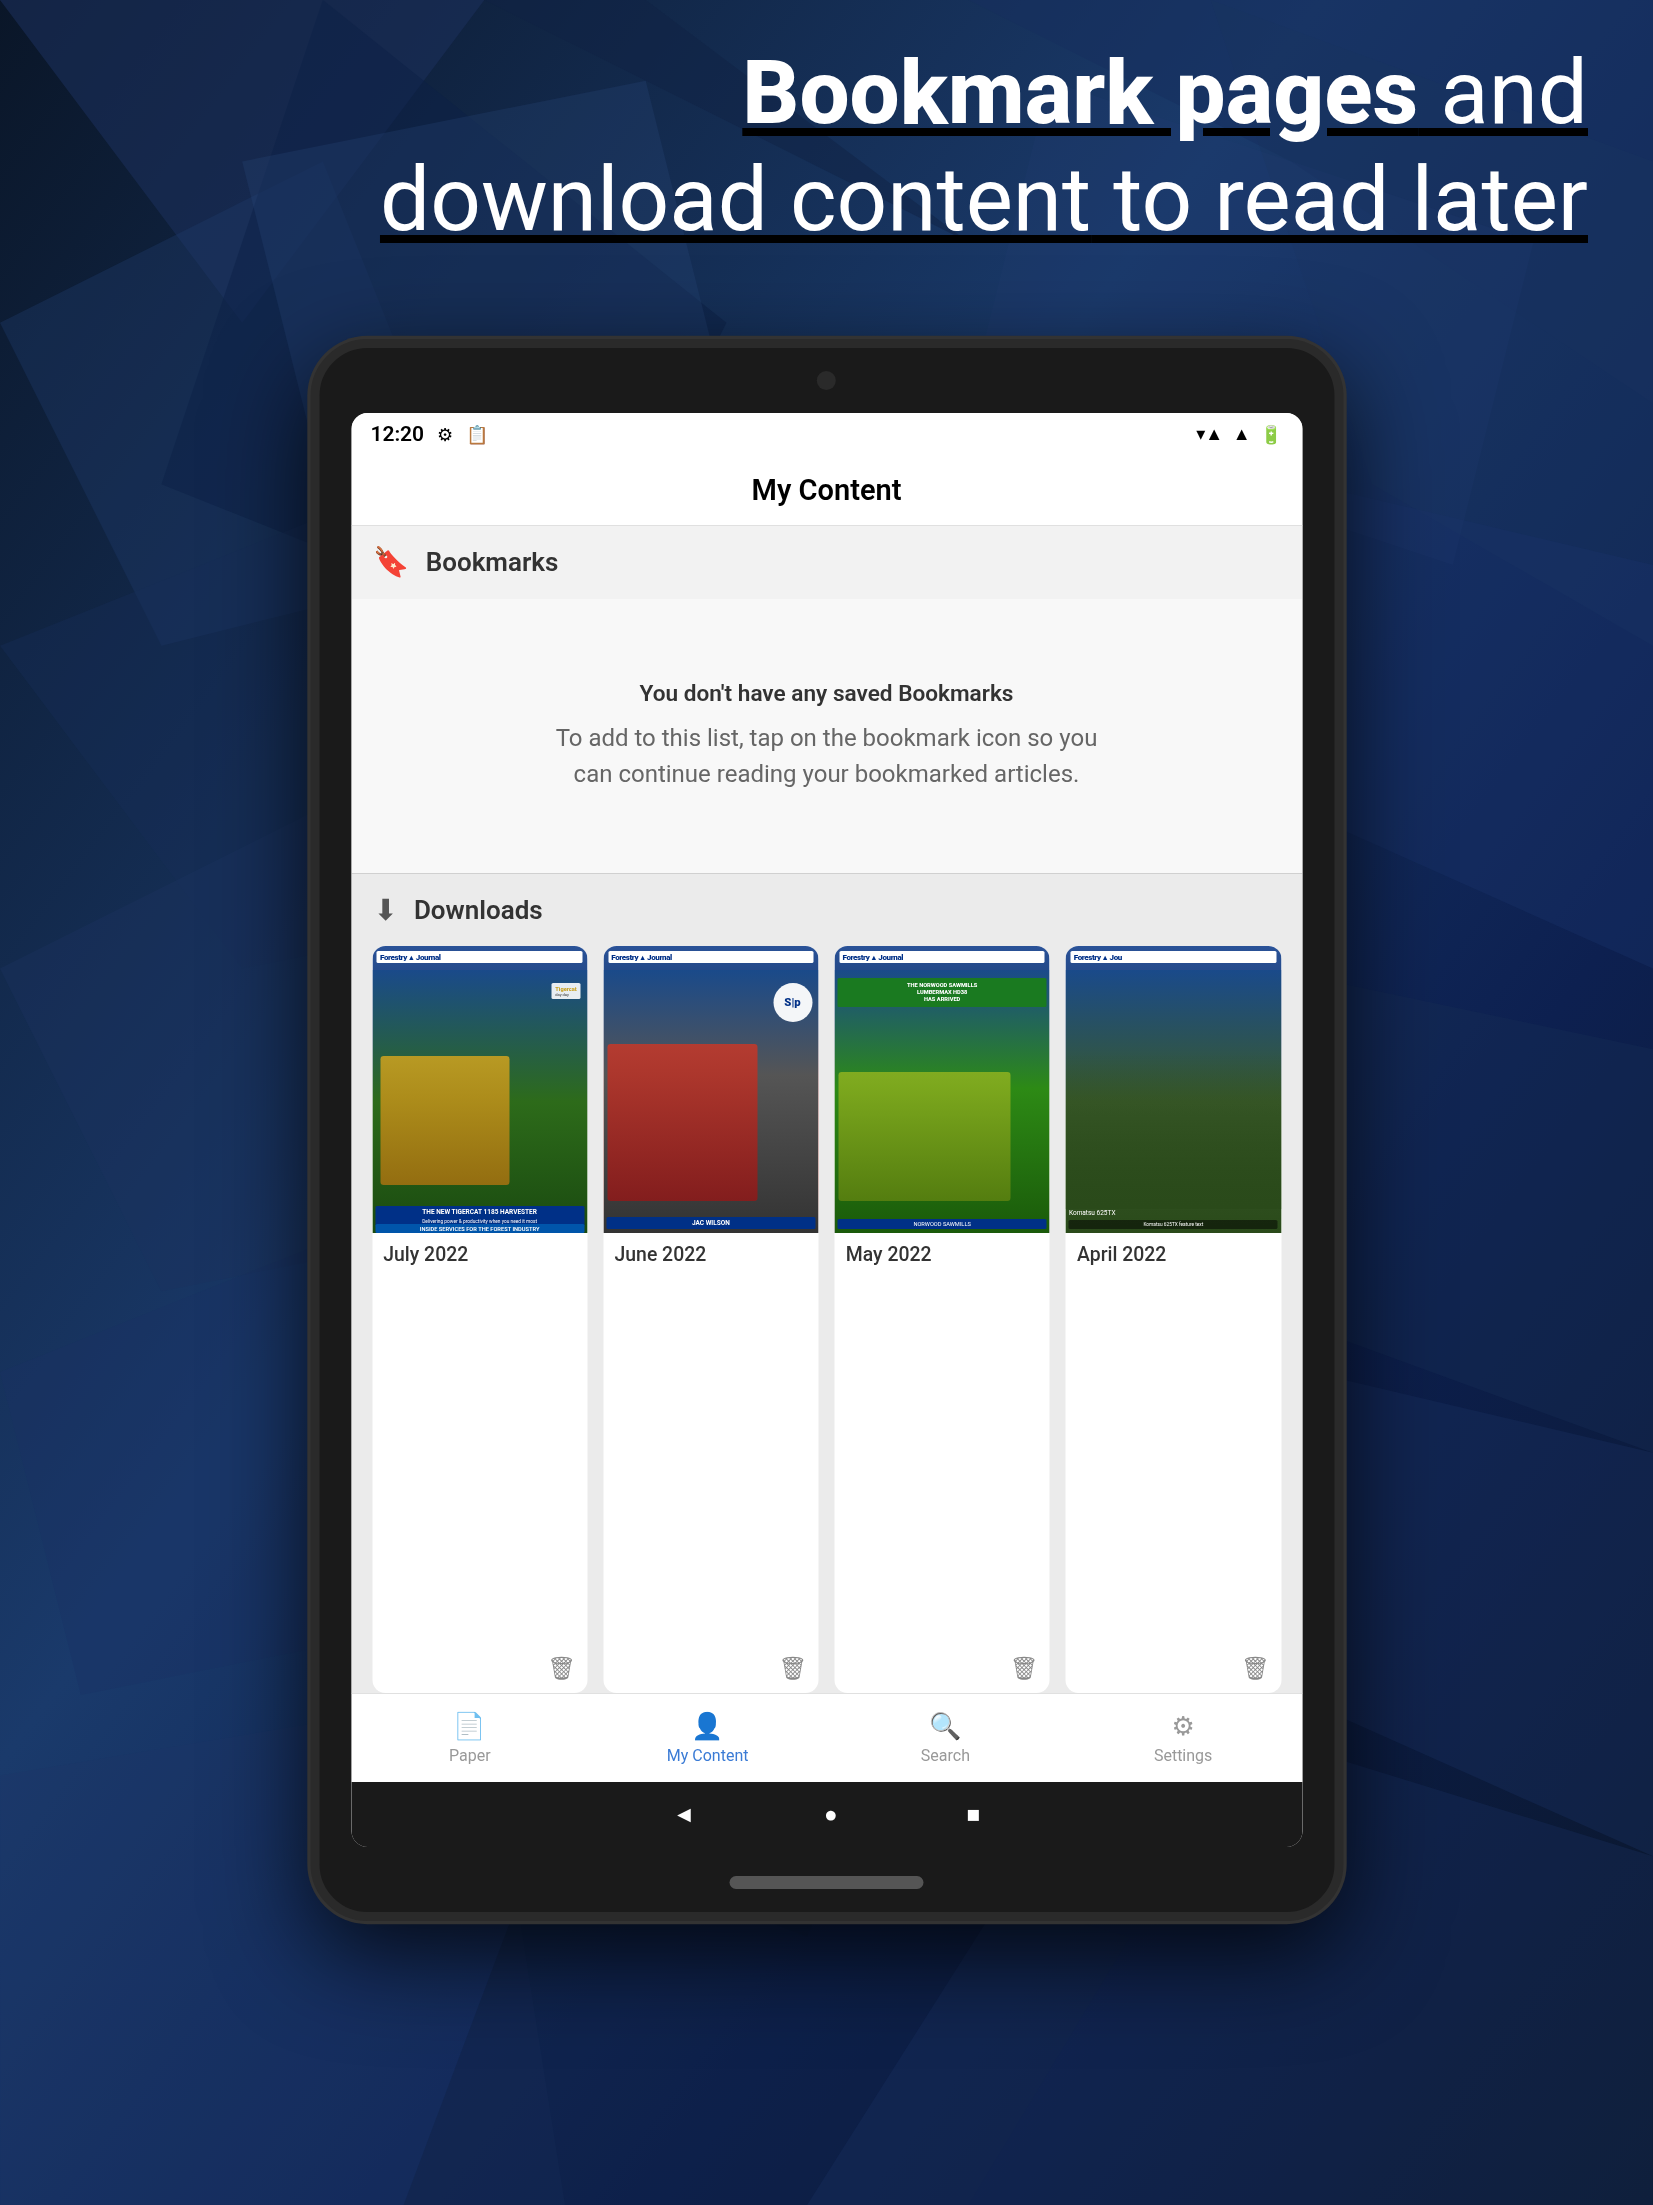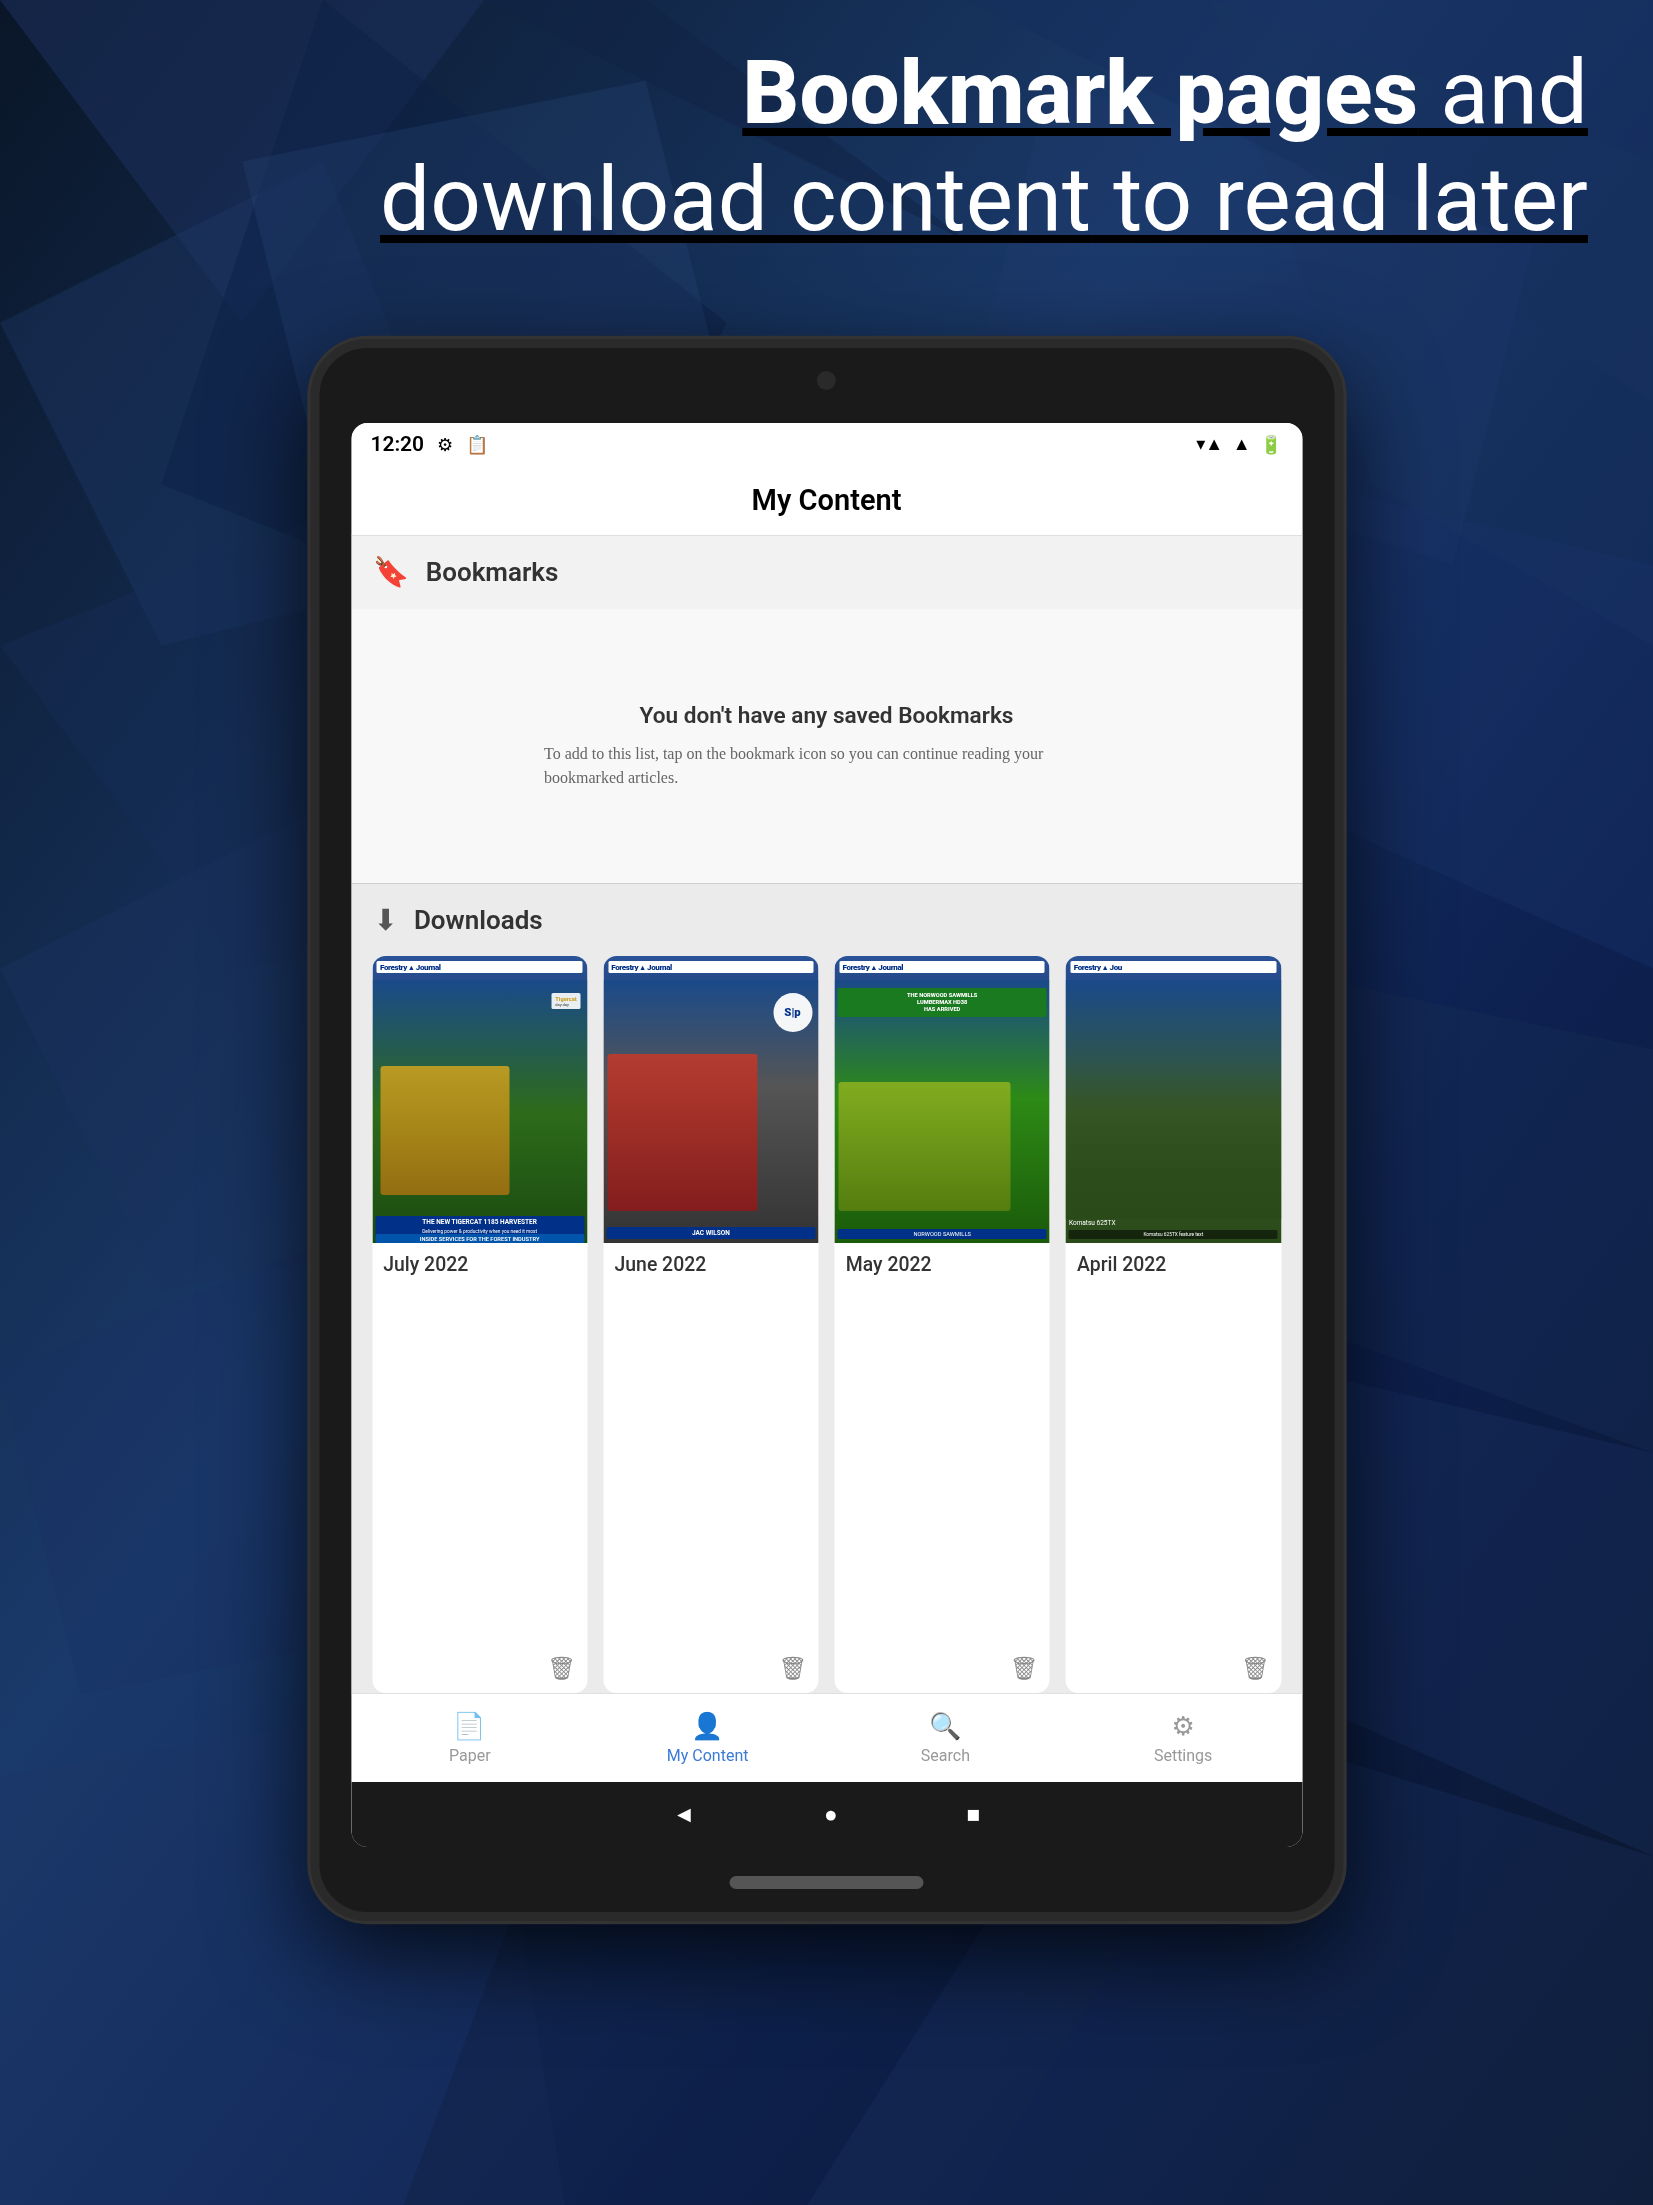--- a/index.html
+++ b/index.html
@@ -113,21 +113,20 @@
       position: absolute;
       top: 65px;
       left: 32px;
       right: 32px;
       bottom: 65px;
       background: #f2f2f2;
       border-radius: 16px;
       overflow: hidden;
       display: flex;
       flex-direction: column;
-      margin-top: 10px;
     }
 
     
     .status-bar {
       background: #ffffff;
       height: 42px;
       display: flex;
       align-items: center;
       justify-content: space-between;
       padding: 0 19.4px;
@@ -217,26 +216,25 @@
 
     .empty-title {
       font-size: 22.6px;
       font-weight: 600;
       color: #333;
       margin-bottom: 13px;
       text-align: center;
     }
 
     .empty-desc {
-      font-size: 16px;
+      font-size: 24px;
       color: #666;
-      text-align: left;
+      text-align: center;
       line-height: 1.5;
       max-width: 565px;
-      font-family: Liberation Serif, serif;
     }
 
     
     .downloads-section {
       background: #ebebeb;
       flex: 1;
       display: flex;
       flex-direction: column;
     }
 

